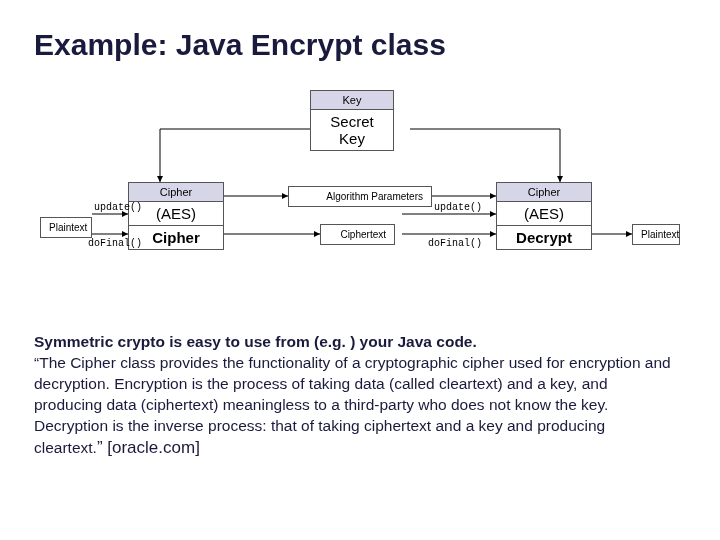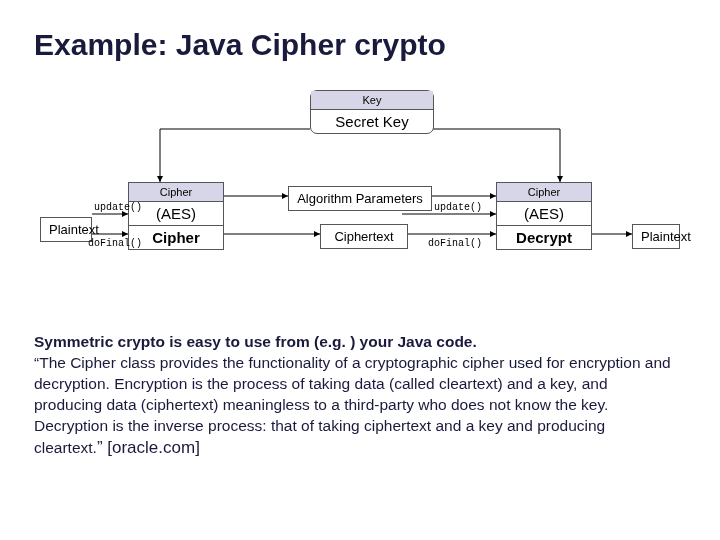--- a/index.html
+++ b/index.html
@@ -45,22 +45,22 @@
     padding: 3px 6px;
     font-size: 15px;
   }
   .box .row:last-child { border-bottom: none; }
   .box .row.bold { font-weight: bold; }
   .plain {
     position: absolute;
     border: 1px solid #555;
     background: #fff;
     padding: 4px 8px;
-    font-size: 13px;
-    text-align: center;
+    font-size: 10px;
+    text-align: right;
   }
   .lbl {
     position: absolute;
     font-family: "Courier New", monospace;
     font-size: 10px;
     color: #000;
   }
   svg.arrows {
     position: absolute;
     left: 0; top: 0;
@@ -74,21 +74,21 @@
     padding-right: 10px;
     margin-top: 48px;
   }
   .bodytext .lead { font-weight: bold; }
   .bodytext .cite { font-size: 17px; }
 </style>
 </head>
 <body>
 
 <div class="slide">
-  <h1>Example: Java Cipher crypto</h1>
+  <h1>Example: Java Encrypt class</h1>
 
   <div class="diagram">
 
     <svg class="arrows" viewBox="0 0 640 200">
       <defs>
         <marker id="ah" markerWidth="8" markerHeight="8" refX="6" refY="3" orient="auto">
           <path d="M0,0 L6,3 L0,6 Z" fill="#000"></path>
         </marker>
       </defs>
 
@@ -104,42 +104,42 @@
       <path d="M52,150 L88,150" stroke="#000" fill="none" marker-end="url(#ah)"></path>
 
       <path d="M184,150 L280,150" stroke="#000" fill="none" marker-end="url(#ah)"></path>
 
       <path d="M362,130 L456,130" stroke="#000" fill="none" marker-end="url(#ah)"></path>
       <path d="M362,150 L456,150" stroke="#000" fill="none" marker-end="url(#ah)"></path>
 
       <path d="M552,150 L592,150" stroke="#000" fill="none" marker-end="url(#ah)"></path>
     </svg>
 
-    <div class="box" style="left:270px; top:6px; width:124px;border-radius:7px;">
+    <div class="box" style="left:270px; top:6px; width:84px;">
       <div class="hdr">Key</div>
       <div class="row">Secret Key</div>
     </div>
 
     <div class="box" style="left:88px; top:98px; width:96px;">
       <div class="hdr">Cipher</div>
       <div class="row">(AES)</div>
       <div class="row bold">Cipher</div>
     </div>
 
     <div class="box" style="left:456px; top:98px; width:96px;">
       <div class="hdr">Cipher</div>
       <div class="row">(AES)</div>
       <div class="row bold">Decrypt</div>
     </div>
 
     <div class="plain" style="left:248px; top:102px; width:144px;">Algorithm Parameters</div>
 
     <div class="plain" style="left:0px; top:133px; width:52px;">Plaintext</div>
 
-    <div class="plain" style="left:280px; top:140px; width:88px;">Ciphertext</div>
+    <div class="plain" style="left:280px; top:140px; width:75px;">Ciphertext</div>
 
     <div class="plain" style="left:592px; top:140px; width:48px;">Plaintext</div>
 
     <div class="lbl" style="left:54px; top:118px;">update()</div>
     <div class="lbl" style="left:48px; top:154px;">doFinal()</div>
     <div class="lbl" style="left:394px; top:118px;">update()</div>
     <div class="lbl" style="left:388px; top:154px;">doFinal()</div>
 
   </div>
 

